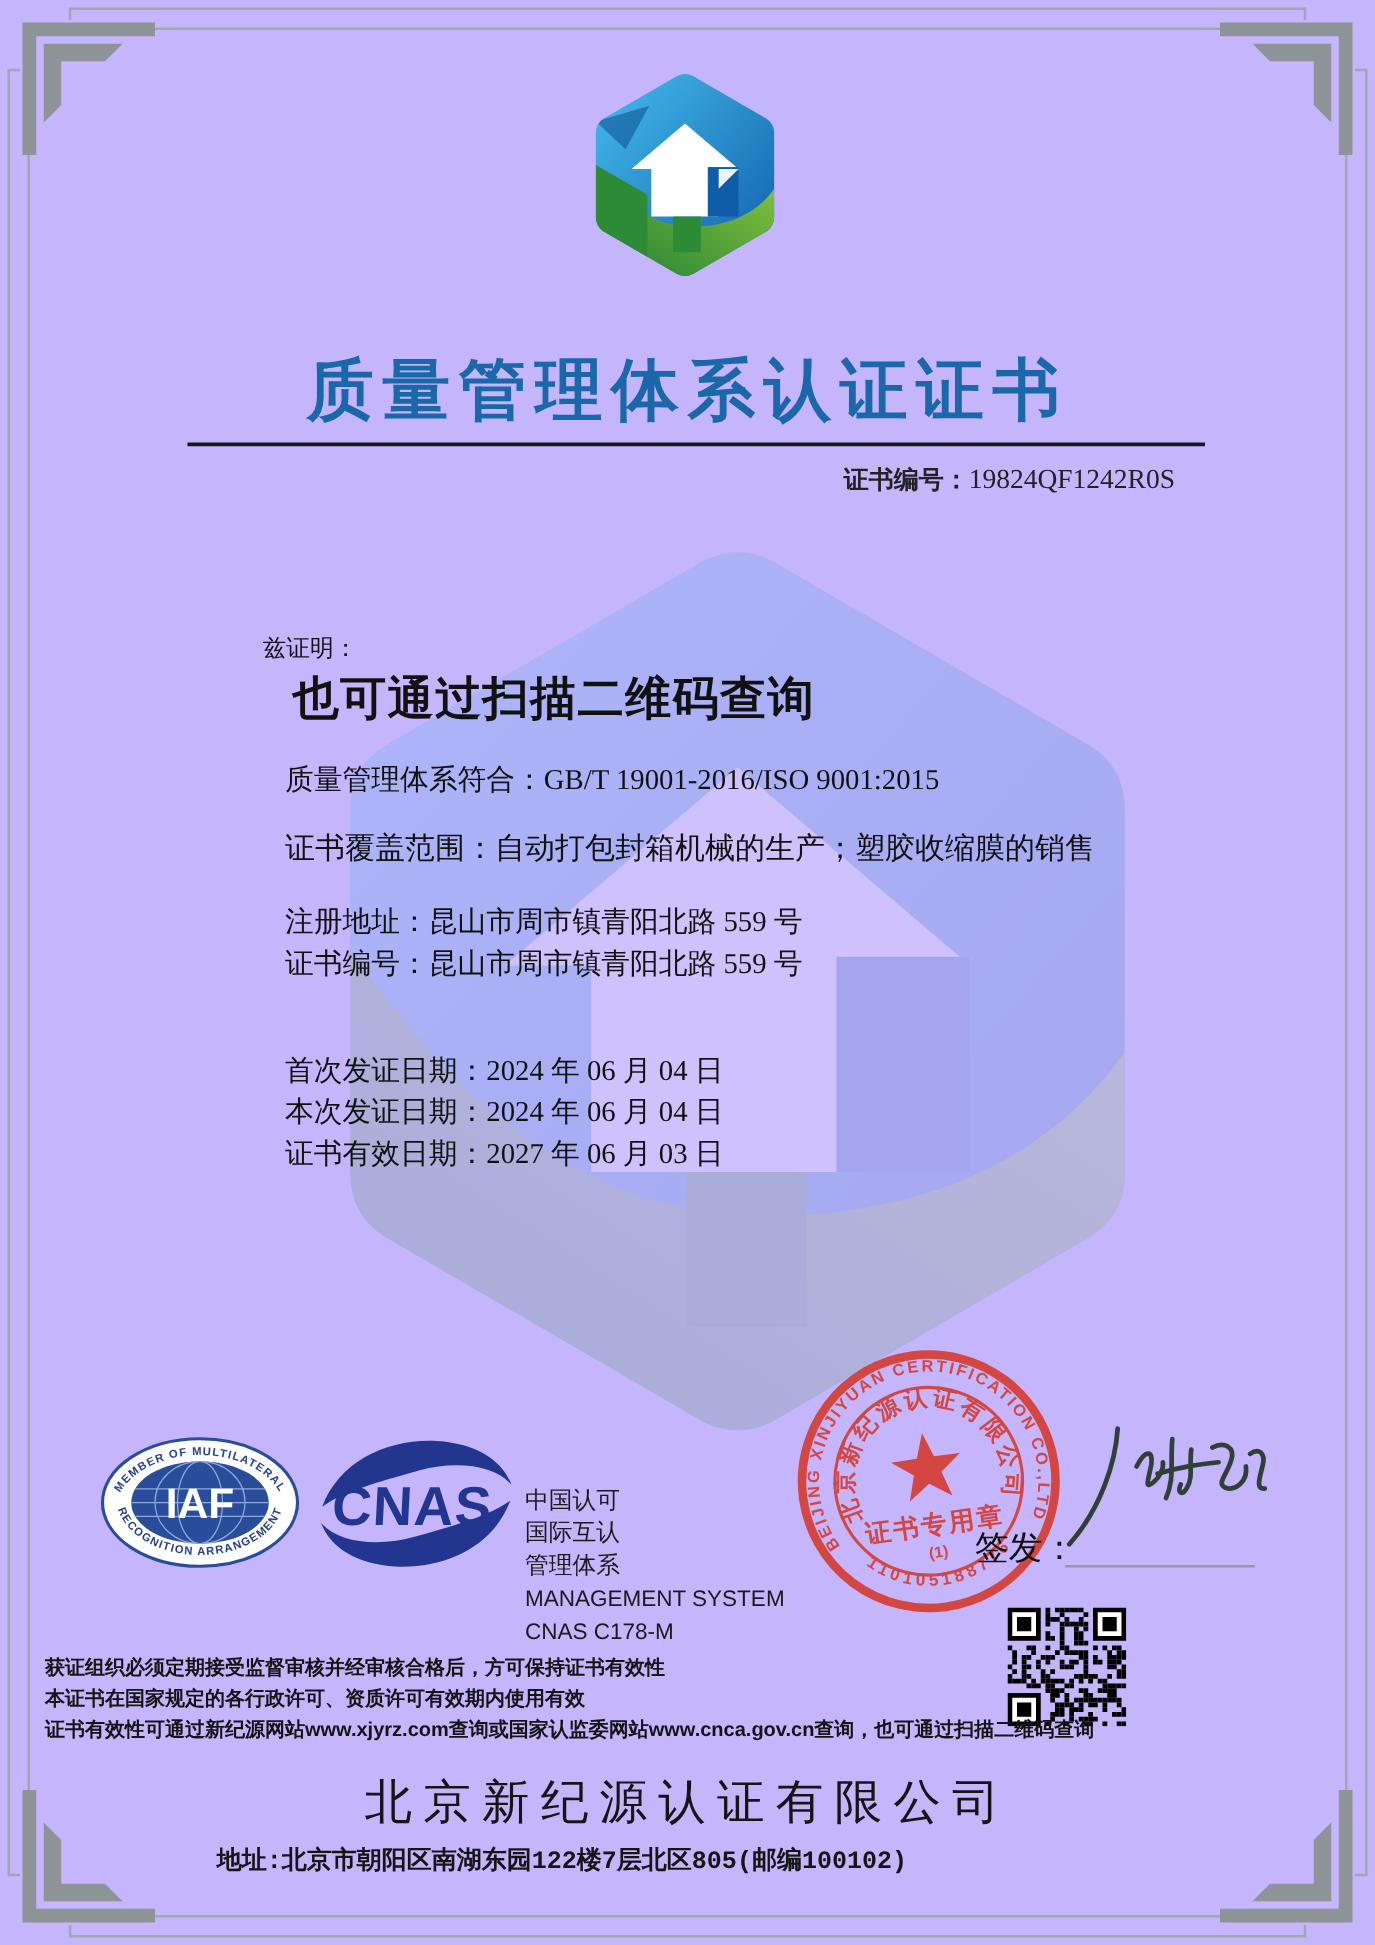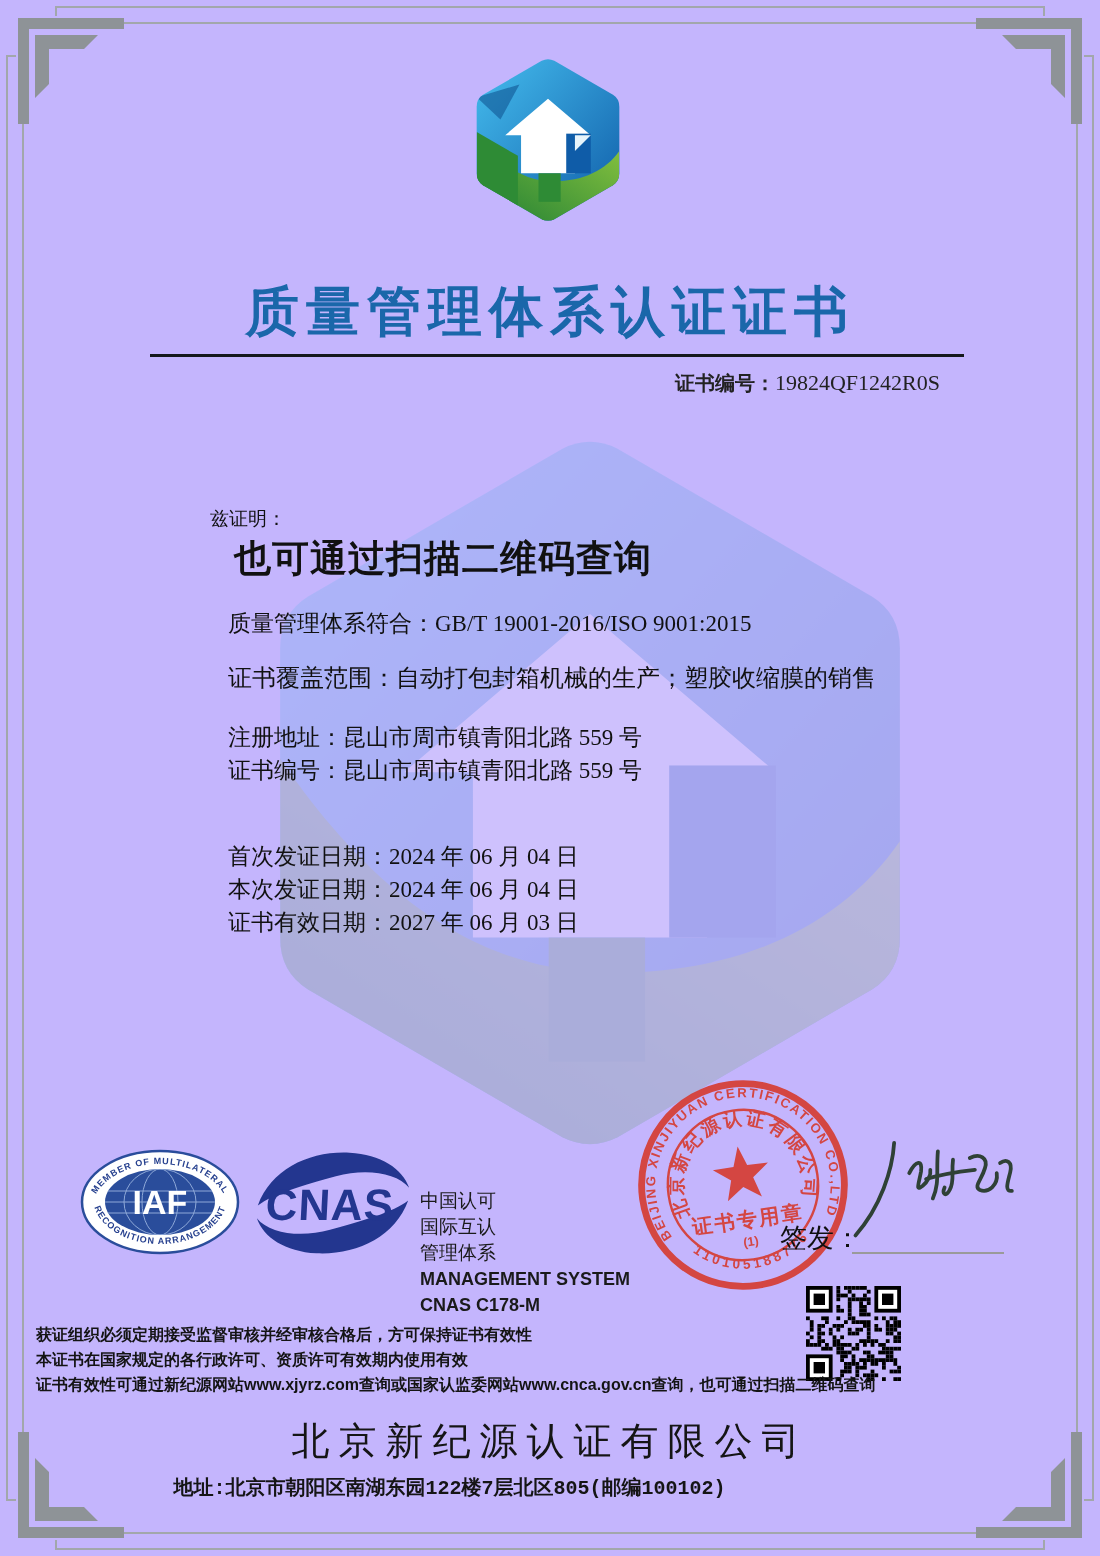--- a/index.html
+++ b/index.html
@@ -30,21 +30,21 @@
   .company{left:234px;top:534px;font-size:37px;font-weight:bold;letter-spacing:1px;}
   .standard{left:228px;top:608px;font-size:23px;}
   .scope{left:228px;top:662px;font-size:24px;}
   .scope b{font-family:"Liberation Sans","DejaVu Sans",sans-serif;font-weight:normal;text-align:center;}
   .addr1{left:228px;top:722px;font-size:23px;}
   .addr2{left:228px;top:755px;font-size:23px;}
   .dates{left:228px;top:840px;font-size:23px;line-height:33px;}
 
   .accred-caption{left:420px;top:1143px;font-size:19px;line-height:26px;
         font-family:"Liberation Sans","DejaVu Sans",sans-serif;color:#1a1a1a;margin-top:45px;}
-  .accred-caption .b{font-weight:bold;font-size:18px;}
+  .accred-caption .b{font-weight:normal;font-size:18px;}
 
   #iaf{position:absolute;left:80px;top:1148px;width:160px;height:108px;}
   #cnas{position:absolute;left:250px;top:1146px;width:166px;height:114px;}
   #stamp{position:absolute;left:626px;top:1068px;width:234px;height:234px;}
   #signature{position:absolute;left:842px;top:1136px;width:185px;height:108px;}
 
   .signrow{left:780px;top:1220px;font-size:27px;font-family:"Liberation Sans","DejaVu Sans",sans-serif;color:#101010;}
   .signline{left:852px;top:1252px;width:152px;height:2px;background:#9a9a9a;}
 
   #qr{position:absolute;left:806px;top:1286px;width:95px;height:95px;}

